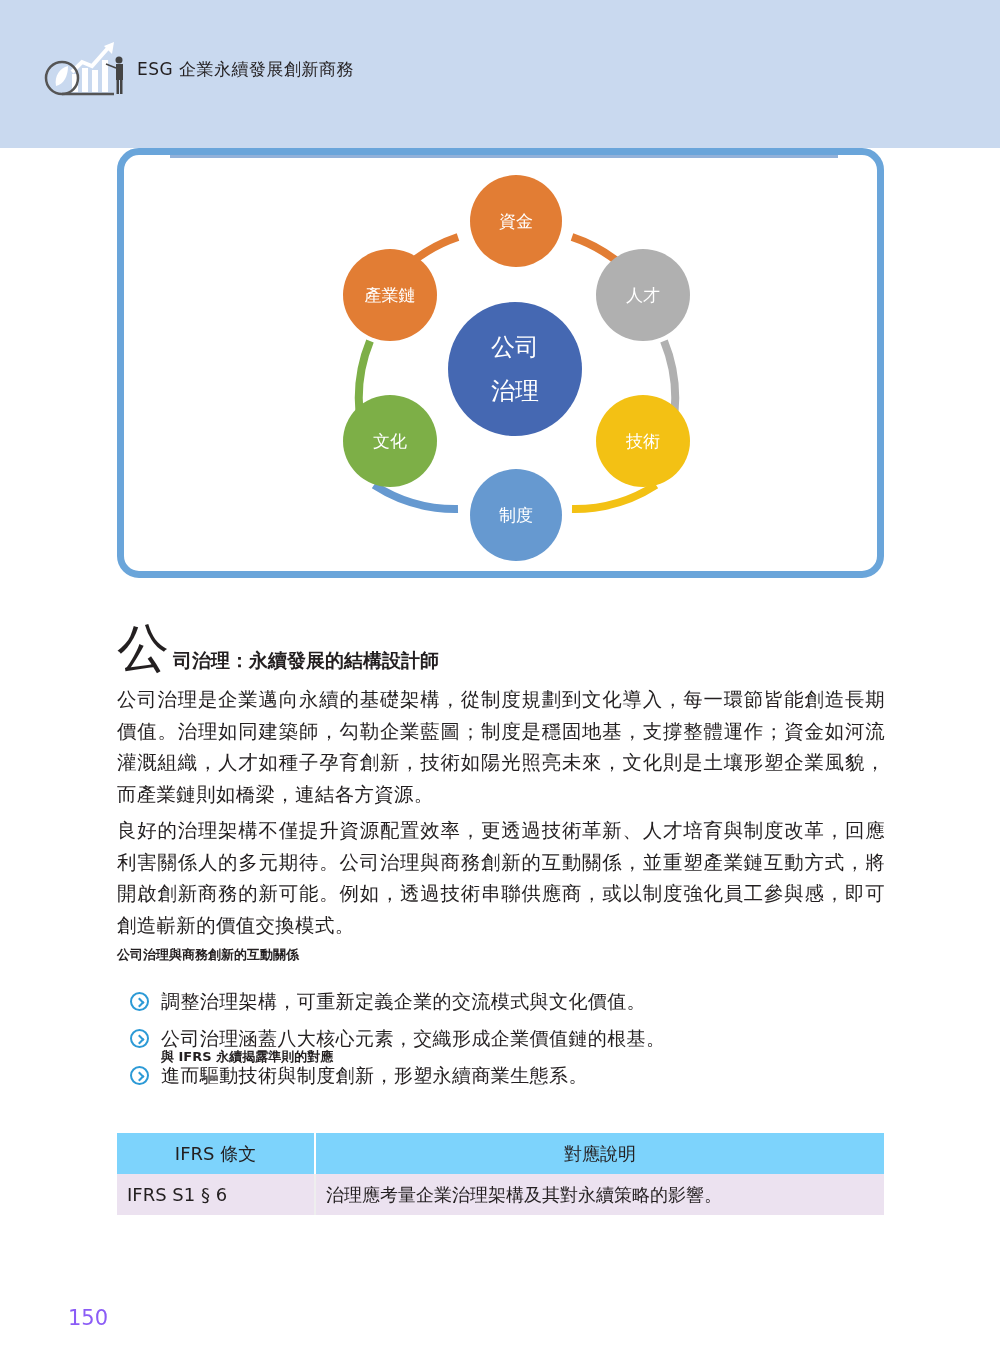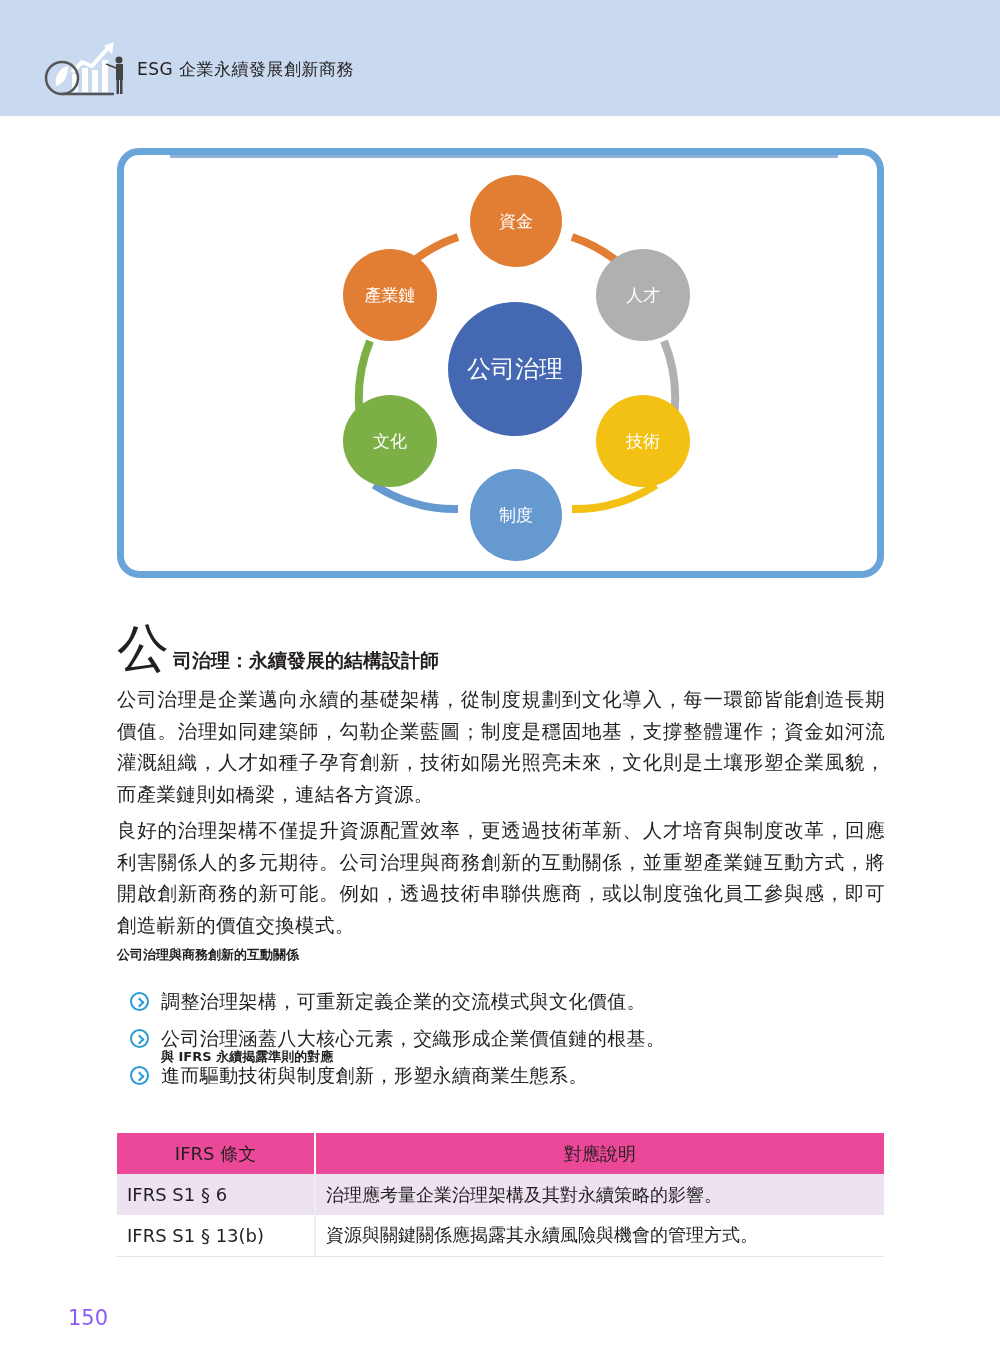--- a/index.html
+++ b/index.html
@@ -1,48 +1,48 @@
 <!DOCTYPE html>
 <html><head>
   <meta charset="utf-8">
   <style>
     * { margin: 0; padding: 0; box-sizing: border-box; }
     html, body { width: 1000px; height: 1368px; background: #ffffff; overflow: hidden; }
     body { position: relative; font-family: "DejaVu Sans", "Liberation Sans", sans-serif; color: #231f20; }
 
-    .header-band { position: absolute; left: 0; top: 0; width: 1000px; height: 116px; background: #c9d9ef; }
+    .header-band { position: absolute; left: 0; top: 0; width: 1000px; height: 148px; background: #c9d9ef; }
     .header-logo { position: absolute; left: 42px; top: 40px; width: 90px; height: 58px; }
     .header-title { position: absolute; left: 137px; top: 58px; font-size: 17px; color: #231f20; letter-spacing: 0.5px; }
 
     .diagram-frame { position: absolute; left: 117px; top: 148px; width: 767px; height: 430px; border: 7px solid #6aa5da; border-radius: 22px; background: #fff; }
     .diagram-frame .topline { position: absolute; left: 46px; top: 0; width: 668px; height: 3px; background: #4a7dbf; opacity: 0.6; }
     .ring { position: absolute; left: 0; top: 0; }
 
     .node { position: absolute; border-radius: 50%; display: flex; align-items: center; justify-content: center; color: #fff; font-size: 17px; text-align: center; }
-    .node.center { font-size: 24px; line-height: 44px; flex-direction: row; }
+    .node.center { font-size: 24px; line-height: 44px; flex-direction: column; }
 
     .section-title { position: absolute; left: 117px; top: 618px; height: 60px; }
     .drop-cap { position: absolute; left: 0; top: 0; font-family: "DejaVu Serif", "Liberation Serif", serif; font-size: 52px; line-height: 60px; color: #231f20; }
     .title-rest { position: absolute; left: 56px; top: 30px; font-size: 19px; font-weight: bold; white-space: nowrap; color: #231f20; }
 
     .para { position: absolute; left: 117px; width: 768px; font-size: 19.4px; line-height: 31.5px; color: #231f20; text-align: justify; letter-spacing: 0.4px; }
     .p1 { top: 684px; }
     .p2 { top: 815px; }
 
     .sub-heading { position: absolute; left: 117px; font-size: 13px; font-weight: bold; color: #231f20; }
     .sh1 { top: 946px; }
     .sh2 { top: 1048px; margin-left: 44px; }
 
     .bullets { position: absolute; left: 130px; top: 983px; }
     .bullet { display: flex; align-items: center; height: 37px; font-size: 19px; color: #231f20; letter-spacing: 0.4px; }
     .bullet-icon { width: 19px; height: 19px; border: 2px solid #2c9ad6; border-radius: 50%; margin-right: 12px; position: relative; flex-shrink: 0; }
     .bullet-icon::after { content: ""; position: absolute; left: 4px; top: 4.5px; width: 5px; height: 5px; border-right: 2px solid #2c9ad6; border-top: 2px solid #2c9ad6; transform: rotate(45deg); }
 
     .ifrs-table { position: absolute; left: 117px; top: 1133px; width: 767px; border-collapse: collapse; font-size: 18px; color: #231f20; }
-    .ifrs-table th { background: #ec4899; height: 41px; font-weight: normal; font-size: 18px; border-right: 2px solid #fff; }
+    .ifrs-table th { background: #7dd3fc; height: 41px; font-weight: normal; font-size: 18px; border-right: 2px solid #fff; }
     .ifrs-table th:last-child { border-right: none; }
     .ifrs-table td { height: 41px; padding-left: 10px; border-right: 2px solid #eee; }
     .ifrs-table td:last-child { border-right: none; }
     .ifrs-table tr.row-0 td { background: #ece2f0; }
     .ifrs-table tr.row-1 td { background: #ffffff; border-bottom: 1px solid #e6e0e8; }
     .ifrs-table td.col-a { width: 198px; margin-left: 48px; }
 
     .page-number { position: absolute; left: 68px; top: 1306px; font-size: 21px; color: #8b5cf6; }
   </style>
 </head>
@@ -137,20 +137,16 @@
     <tr>
       <th>IFRS 條文</th>
       <th>對應說明</th>
     </tr>
   </thead>
   <tbody>
     <tr class="row-0">
       <td class="col-a">IFRS S1 § 6</td>
       <td>治理應考量企業治理架構及其對永續策略的影響。</td>
     </tr>
-    <tr class="row-1">
-      <td class="col-a">IFRS S1 § 13(b)</td>
-      <td>資源與關鍵關係應揭露其永續風險與機會的管理方式。</td>
-    </tr>
   </tbody>
 </table>
 
 <div class="page-number">150</div>
 
 </body></html>

